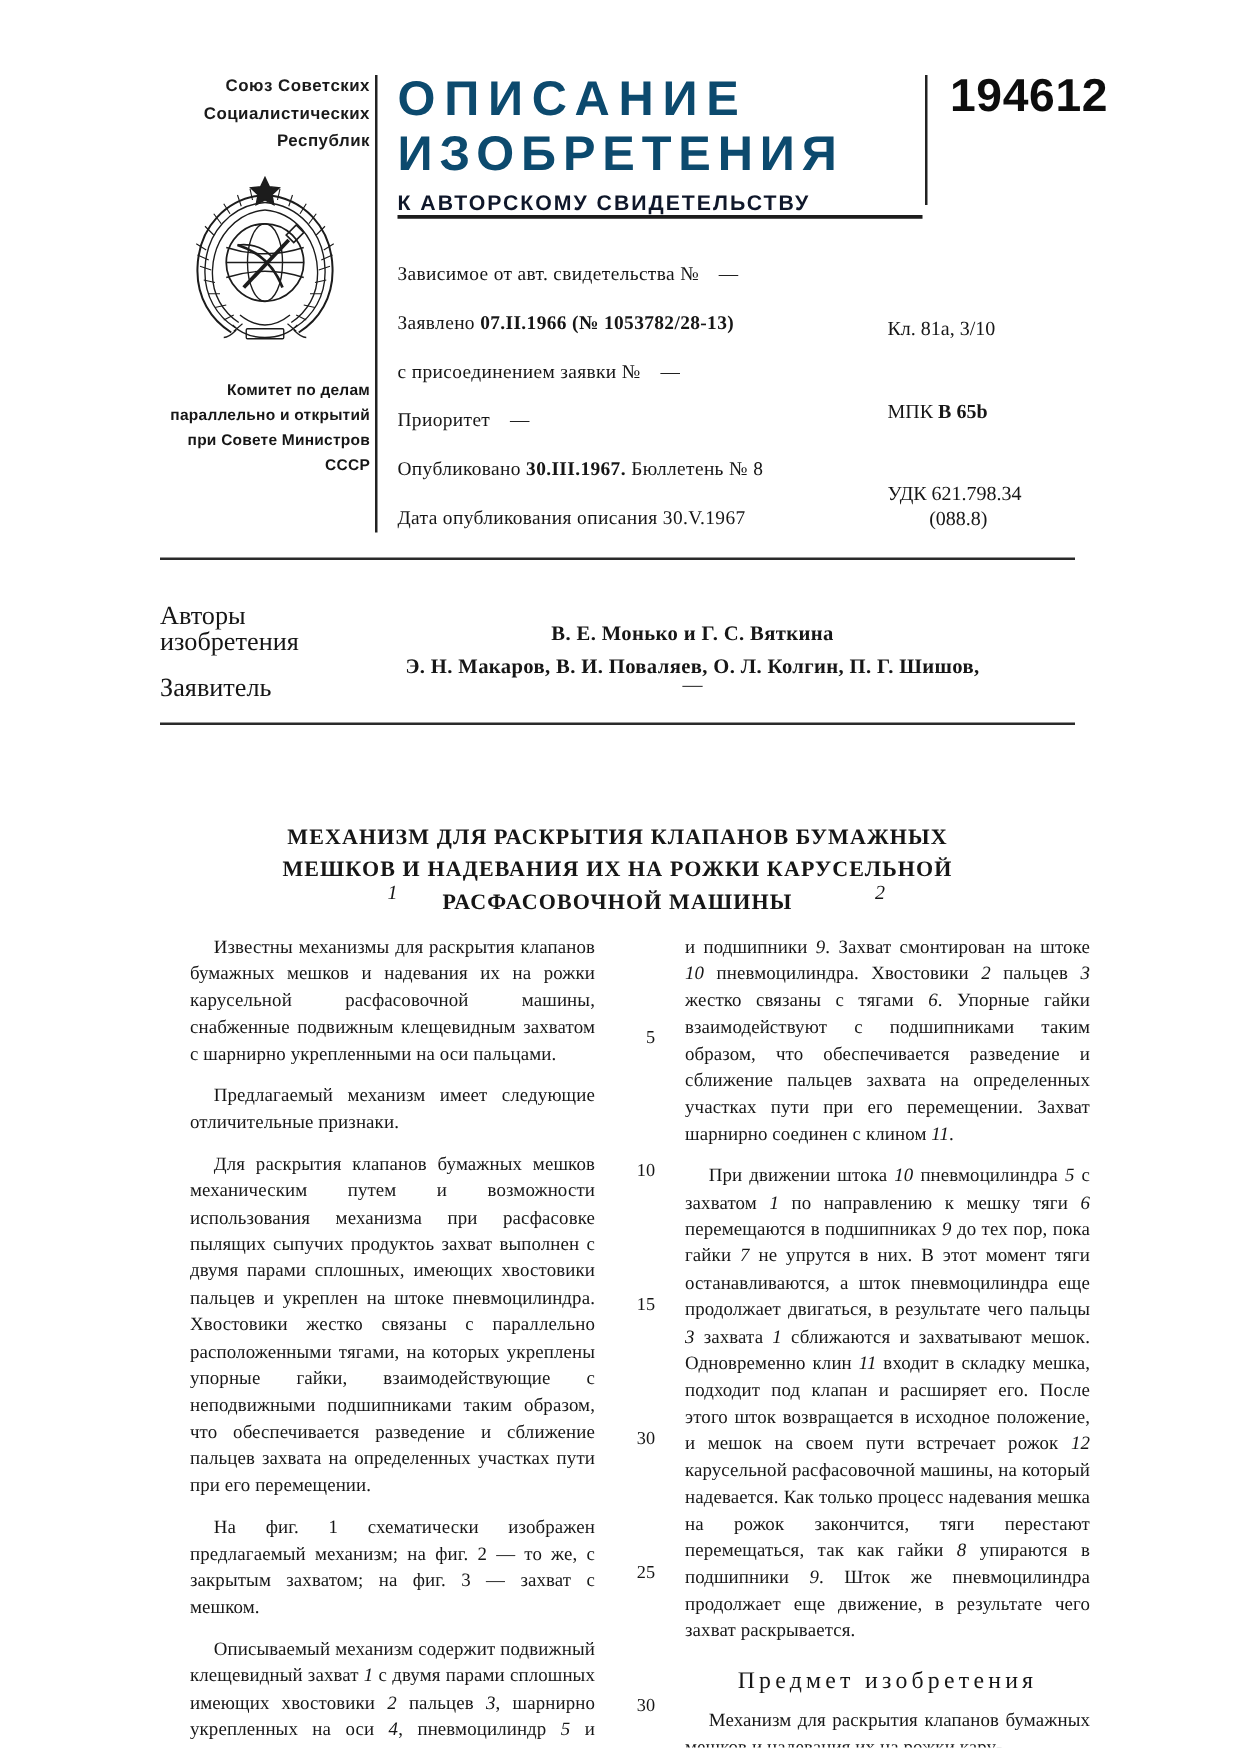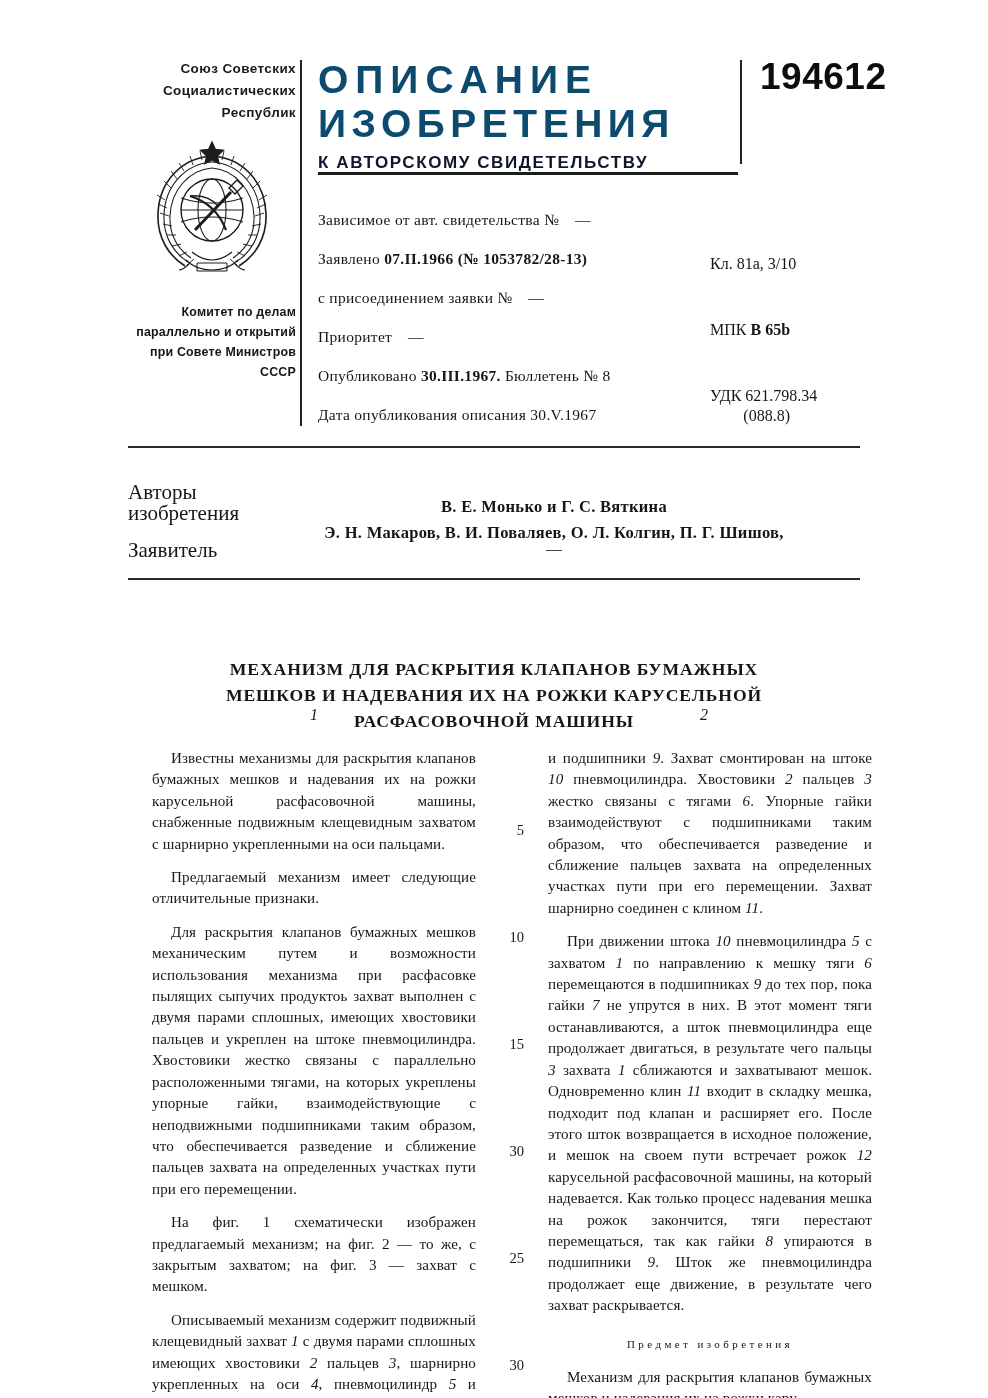--- a/index.html
+++ b/index.html
@@ -229,21 +229,21 @@
   .col-right { left: 536px; }
   .col p {
     margin: 12px;
     text-indent: 19px;
   }
   .col p.noind { text-indent: 0; }
   .refnum { font-style: italic; }
 
   .subhead {
     text-align: center;
-    font-size: 11px;
+    font-size: 19px;
     letter-spacing: 3.4px;
     margin: 17px 0 4px 0 !important;
     text-indent: 0 !important;
   }
 
   .gutter {
     position: absolute;
     left: 498px;
     top: 736px;
     width: 26px;

